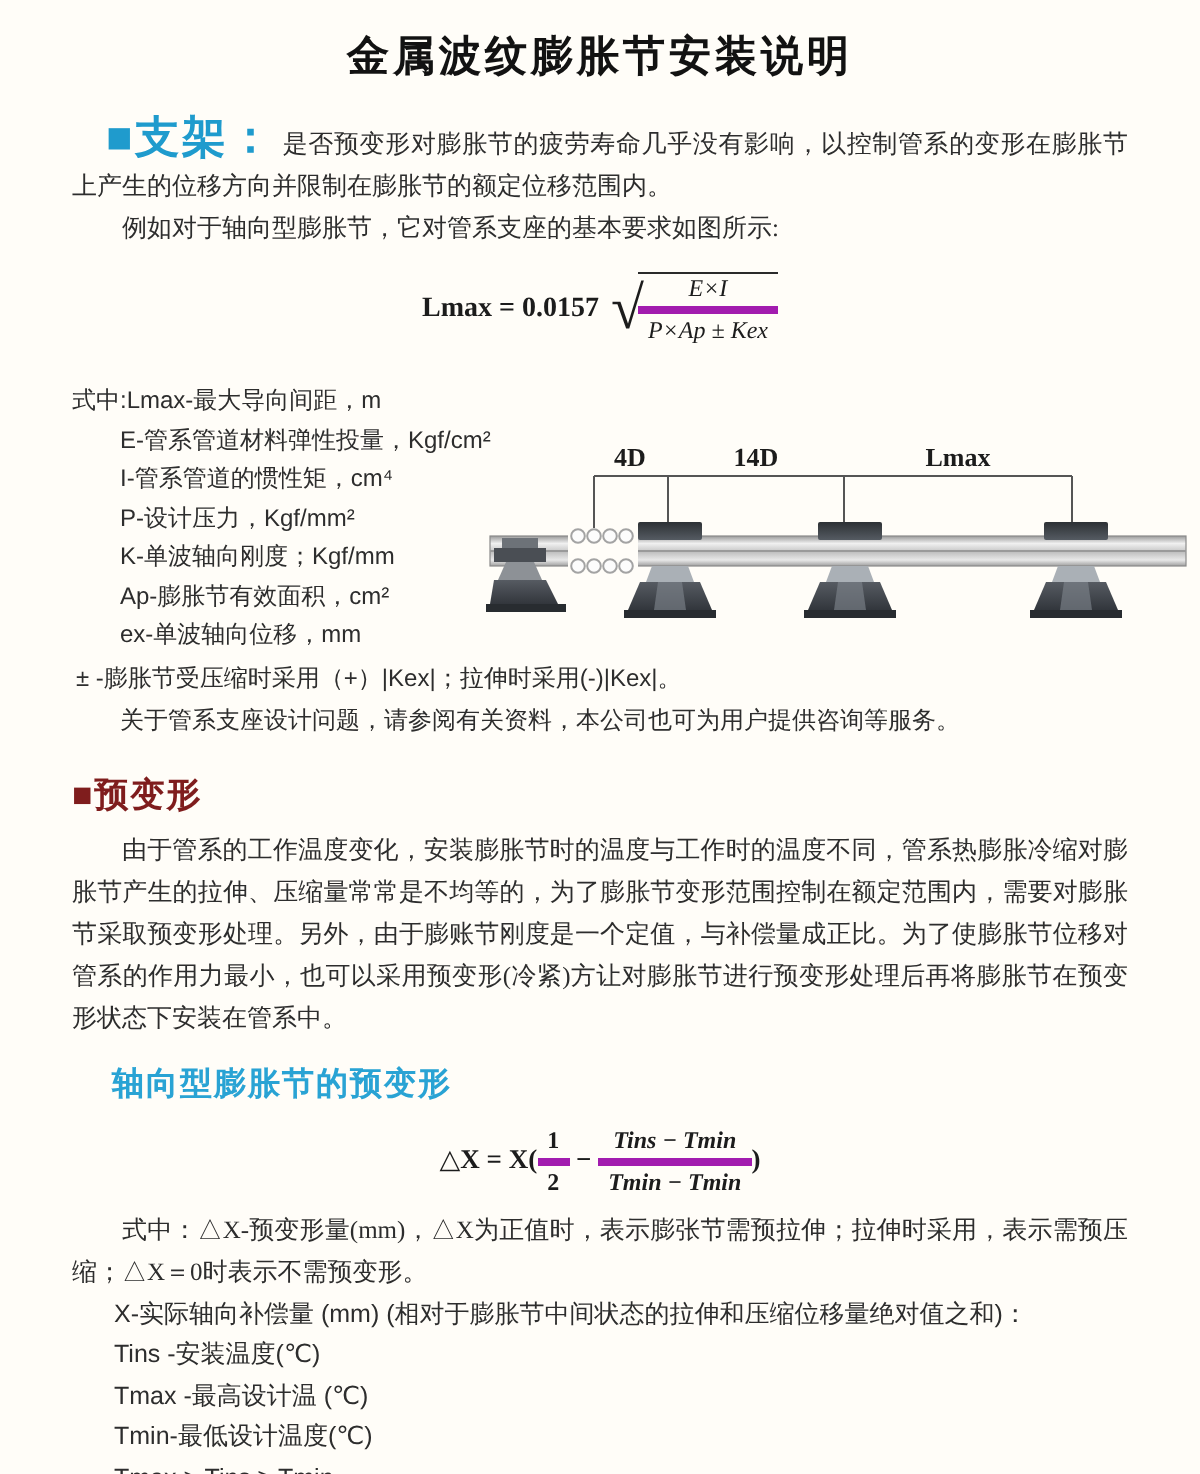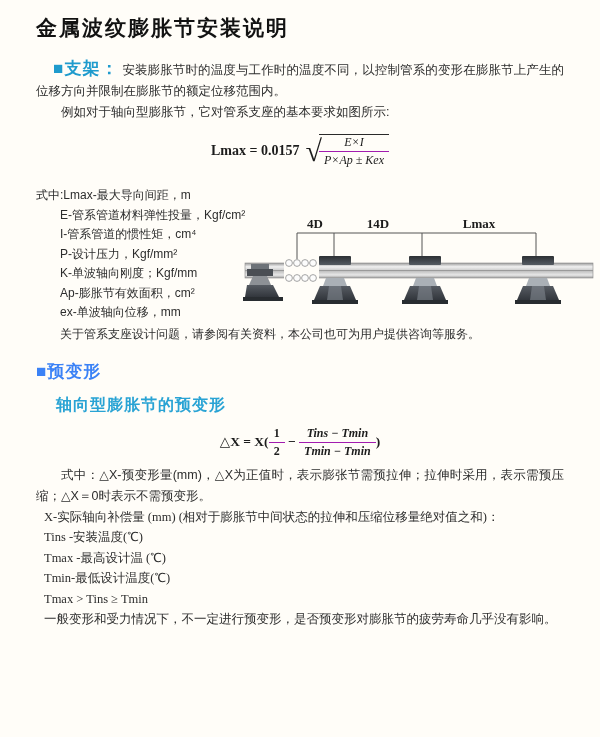--- a/index.html
+++ b/index.html
@@ -3,60 +3,60 @@
 <meta charset="utf-8">
 <style>
   html,body{margin:0;padding:0;background:#fffdf8;}
   .page{
     width:600px;height:737px;box-sizing:border-box;
     padding:10px 36px 0 36px;position:relative;overflow:hidden;
     background:#fffdf8;color:#2d2d2d;
     font-family:"Liberation Sans","DejaVu Sans",sans-serif;
   }
   h1.title{
-    font-size:21px;font-weight:bold;color:#121212;text-align:left;
+    font-size:21px;font-weight:bold;color:#121212;text-align:center;
     letter-spacing:2px;margin:4px 0 16px 0;
   }
   .para{font-size:12.5px;line-height:21px;text-align:justify;margin:0;}
   .indent-sm{text-indent:17px;}
-  .indent{text-indent:25px;}
-  .sec-inline{font-size:17px;font-weight:bold;color:#1f9bcd;letter-spacing:1px;}
+  .indent{text-indent:25px;font-family:Liberation Serif, serif;}
+  .sec-inline{font-size:22px;font-weight:bold;color:#1f9bcd;letter-spacing:1px;}
   
   .formula{text-align:center;font-family:"Liberation Serif","DejaVu Serif",serif;color:#1c1c1c;}
   .f1{margin:11px 0 9px 0;}
   .f-lhs{font-weight:bold;font-size:14px;}
   .radical{font-size:30px;font-weight:normal;vertical-align:middle;margin:0 -3px 0 6px;line-height:1;}
   .frac{display:inline-block;vertical-align:middle;text-align:center;font-size:12px;line-height:1.25;}
-  .frac .num{display:block;padding:0 5px 1px 5px;border-bottom:1px solid #a21caf;}
+  .frac .num{display:block;padding:0 5px 1px 5px;border-bottom:4px solid #a21caf;}
   .frac .den{display:block;padding:1px 5px 0 5px;}
   .ital{font-style:italic;}
   .rooted{border-top:1.4px solid #2a2a2a;}
   .f2{margin:10px 0 6px 0;font-size:13.5px;font-weight:bold;}
   .f2 .frac{font-weight:bold;}
   
   .defs{position:relative;margin-top:18px;}
   .def-line{font-size:12px;line-height:19.5px;}
   .def-line.shift{margin-left:24px;}
   .def-note{font-size:12px;line-height:20px;margin:1px 0 0 2px;}
   .def-note2{font-size:12px;line-height:20px;margin:1px 0 16px 24px;}
   .diagram{position:absolute;left:207px;top:27px;}
   
-  h2.sec{font-size:17px;font-weight:bold;color:#3b82f6;margin:16px 0 6px 0;letter-spacing:1px;}
+  h2.sec{font-size:17px;font-weight:bold;color:#7f1d1d;margin:16px 0 6px 0;letter-spacing:1px;}
   h3.sub{font-size:16px;font-weight:bold;color:#29a3d4;margin:12px 0 2px 20px;letter-spacing:1px;}
-  .line{font-size:12.5px;line-height:20.5px;margin-left:8px;font-family:Liberation Serif, serif;}
+  .line{font-size:12.5px;line-height:20.5px;margin-left:21px;}
   .mt4{margin-top:4px;}
 </style>
 </head>
 <body>
 
 <div class="page">
 
   <h1 class="title">金属波纹膨胀节安装说明</h1>
 
-  <p class="para indent-sm"><span class="sec-inline">■支架：</span> <span>安装膨胀节时的温度与工作时的温度不同，以控制管系的变形在膨胀节上产生的位移方向并限制在膨胀节的额定位移范围内。</span></p>
+  <p class="para indent-sm"><span class="sec-inline">■支架：</span> <span>是否预变形对膨胀节的疲劳寿命几乎没有影响，以控制管系的变形在膨胀节上产生的位移方向并限制在膨胀节的额定位移范围内。</span></p>
 
   <p class="para indent">例如对于轴向型膨胀节，它对管系支座的基本要求如图所示:</p>
 
   <div class="formula f1">
     <span class="f-lhs">Lmax = 0.0157</span><span class="radical">√</span><span class="frac rooted ital"><span class="num">E×I</span><span class="den">P×Ap ± Kex</span></span>
   </div>
 
   <div class="defs">
     <div class="def-line">式中:Lmax-最大导向间距，m</div>
     <div class="def-line shift">E-管系管道材料弹性投量，Kgf/cm²</div>
@@ -142,24 +142,26 @@
       <g>
         <rect x="279" y="43" width="32" height="9" rx="1" fill="url(#clampGrad)"></rect>
         <polygon points="286,65 304,65 307,73 283,73" fill="#aab0b6"></polygon>
         <polygon points="280,73 310,73 316,87 274,87" fill="url(#pedGrad)"></polygon>
         <polygon points="289,73 301,73 303,87 287,87" fill="#7d838a" opacity="0.65"></polygon>
         <rect x="272" y="87" width="46" height="4" fill="#282c30"></rect>
       </g>
     </svg>
   </div>
 
+  <p class="def-note">± -膨胀节受压缩时采用（+）|Kex|；拉伸时采用(-)|Kex|。</p>
   <p class="def-note2">关于管系支座设计问题，请参阅有关资料，本公司也可为用户提供咨询等服务。</p>
 
   <h2 class="sec">■预变形</h2>
 
+  <p class="para indent">由于管系的工作温度变化，安装膨胀节时的温度与工作时的温度不同，管系热膨胀冷缩对膨胀节产生的拉伸、压缩量常常是不均等的，为了膨胀节变形范围控制在额定范围内，需要对膨胀节采取预变形处理。另外，由于膨账节刚度是一个定值，与补偿量成正比。为了使膨胀节位移对管系的作用力最小，也可以采用预变形(冷紧)方让对膨胀节进行预变形处理后再将膨胀节在预变形状态下安装在管系中。</p>
 
   <h3 class="sub">轴向型膨胀节的预变形</h3>
 
   <div class="formula f2">
     <span>△X = X(</span><span class="frac"><span class="num">1</span><span class="den">2</span></span> <span>−</span> <span class="frac ital"><span class="num">Tins − Tmin</span><span class="den">Tmin − Tmin</span></span><span>)</span>
   </div>
 
   <p class="para indent mt4">式中：△X-预变形量(mm)，△X为正值时，表示膨张节需预拉伸；拉伸时采用，表示需预压缩；△X＝0时表示不需预变形。</p>
 
   <div class="line">X-实际轴向补偿量 (mm) (相对于膨胀节中间状态的拉伸和压缩位移量绝对值之和)：</div>

